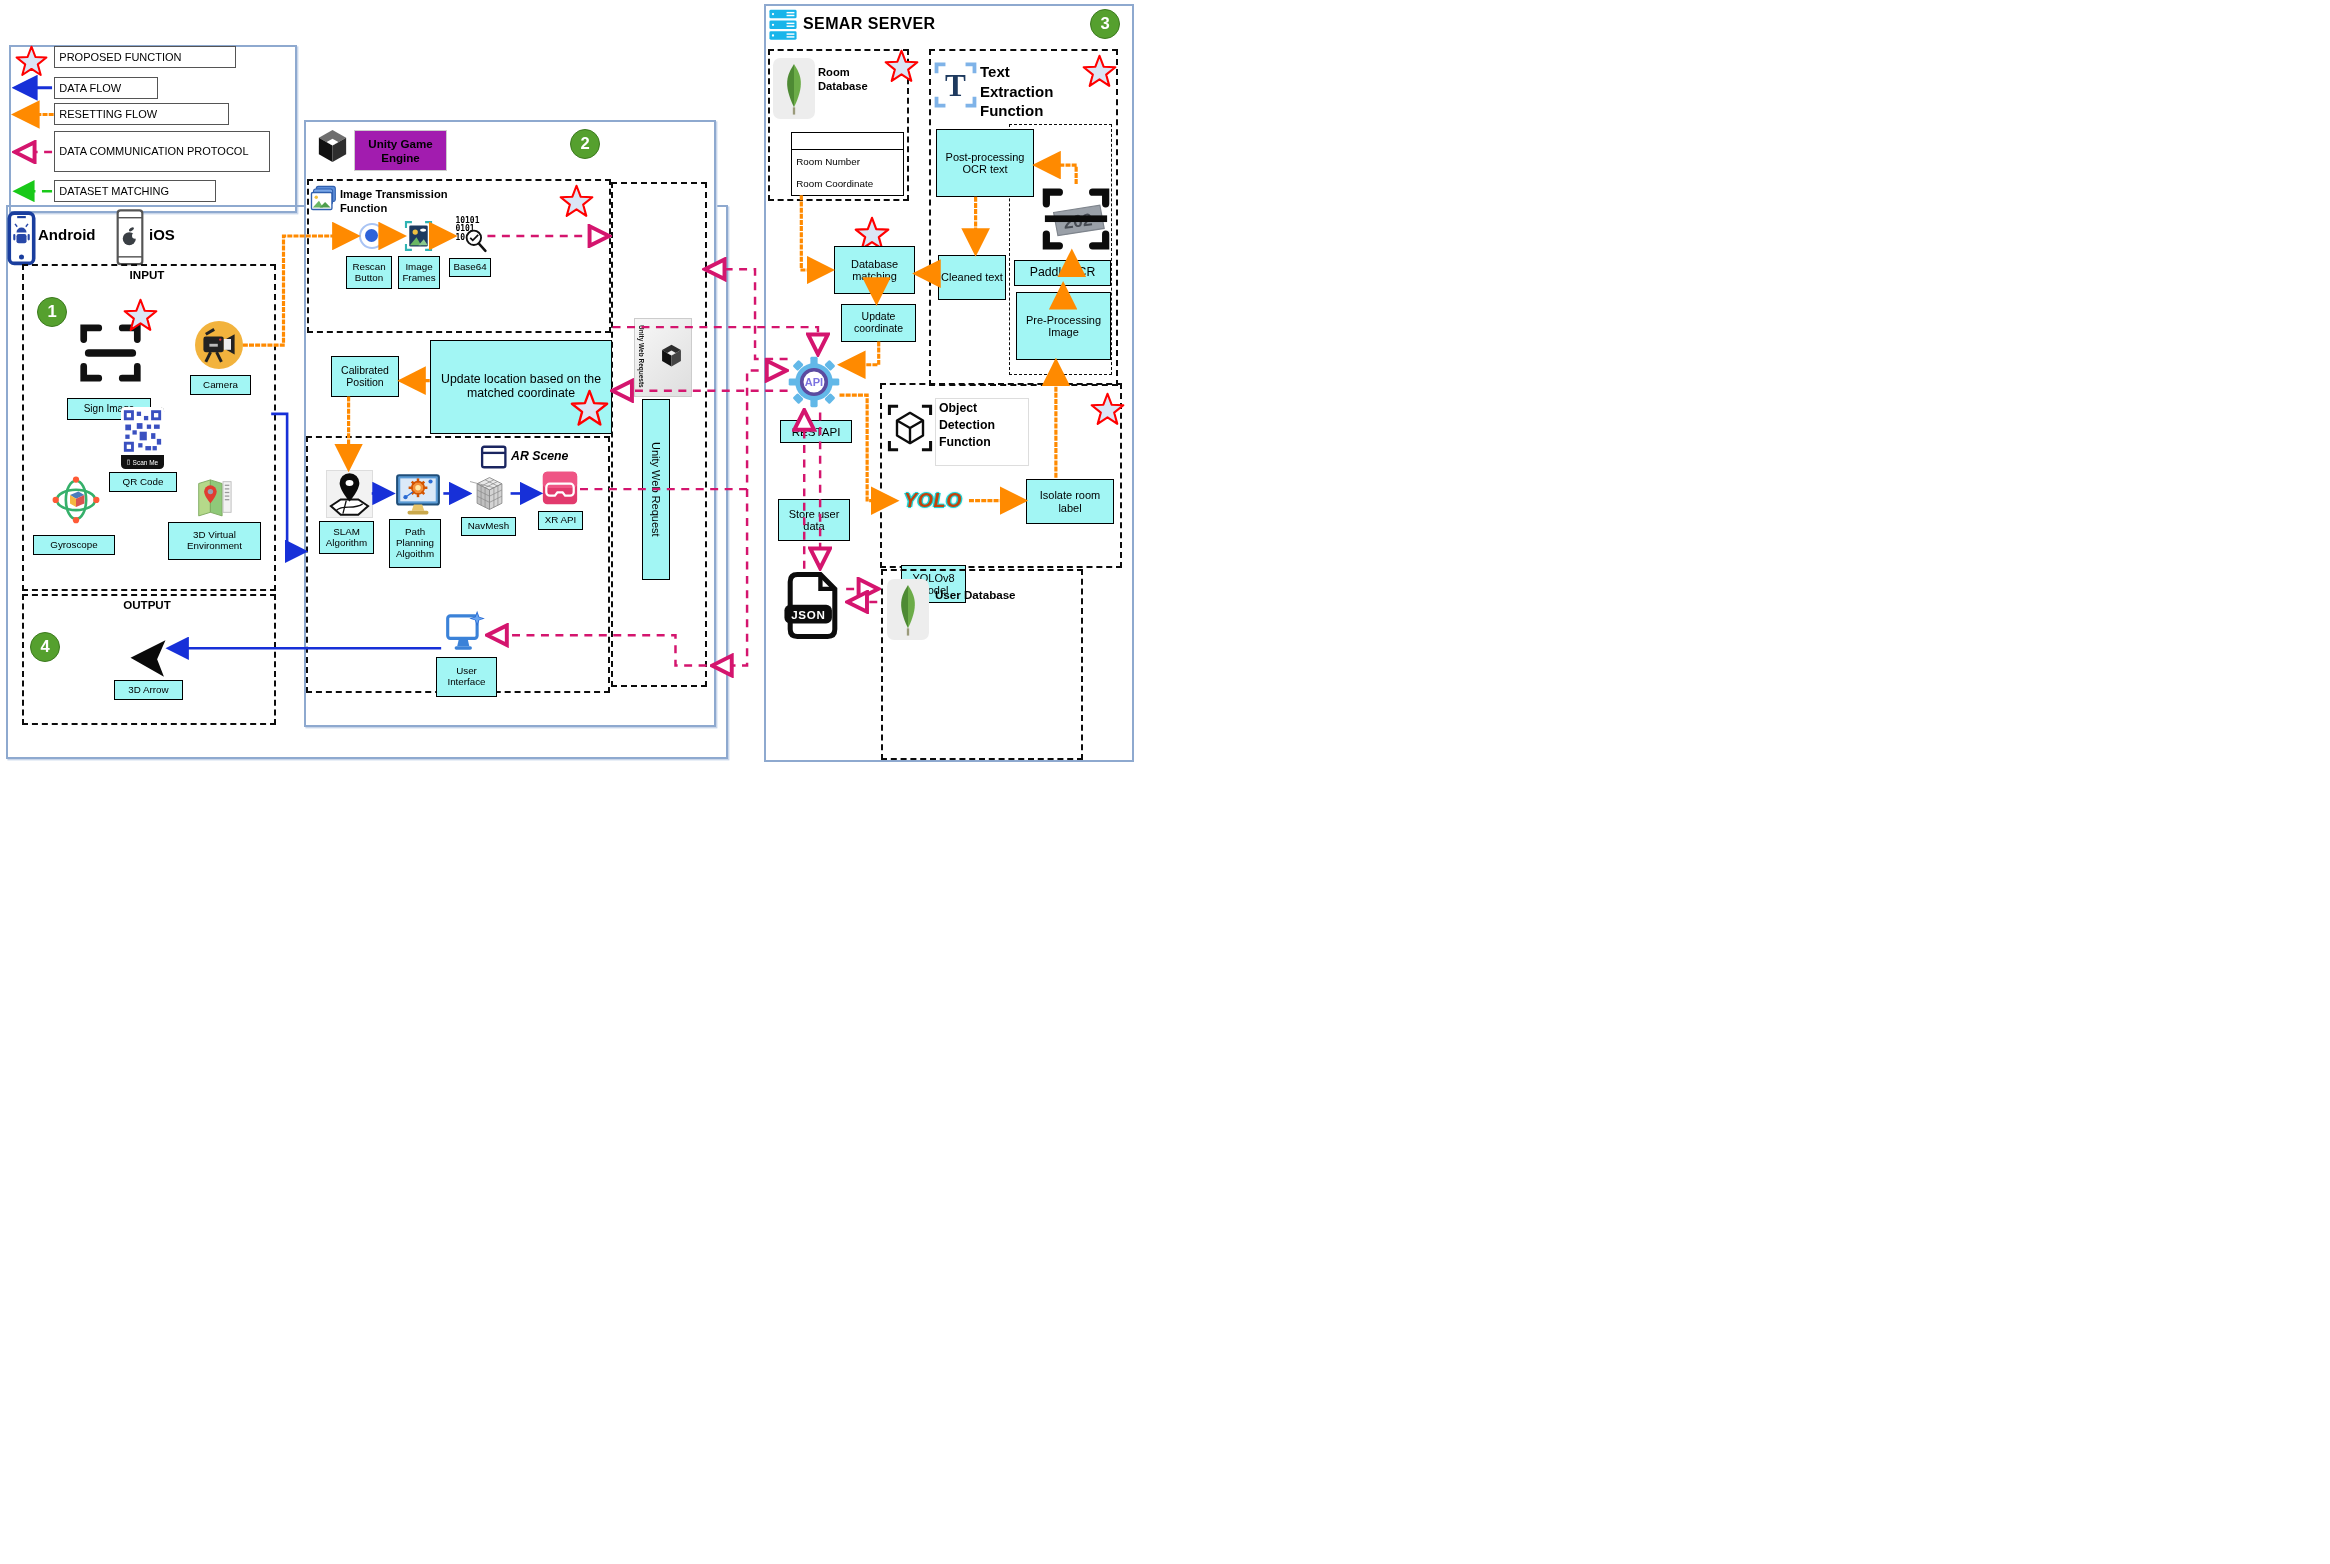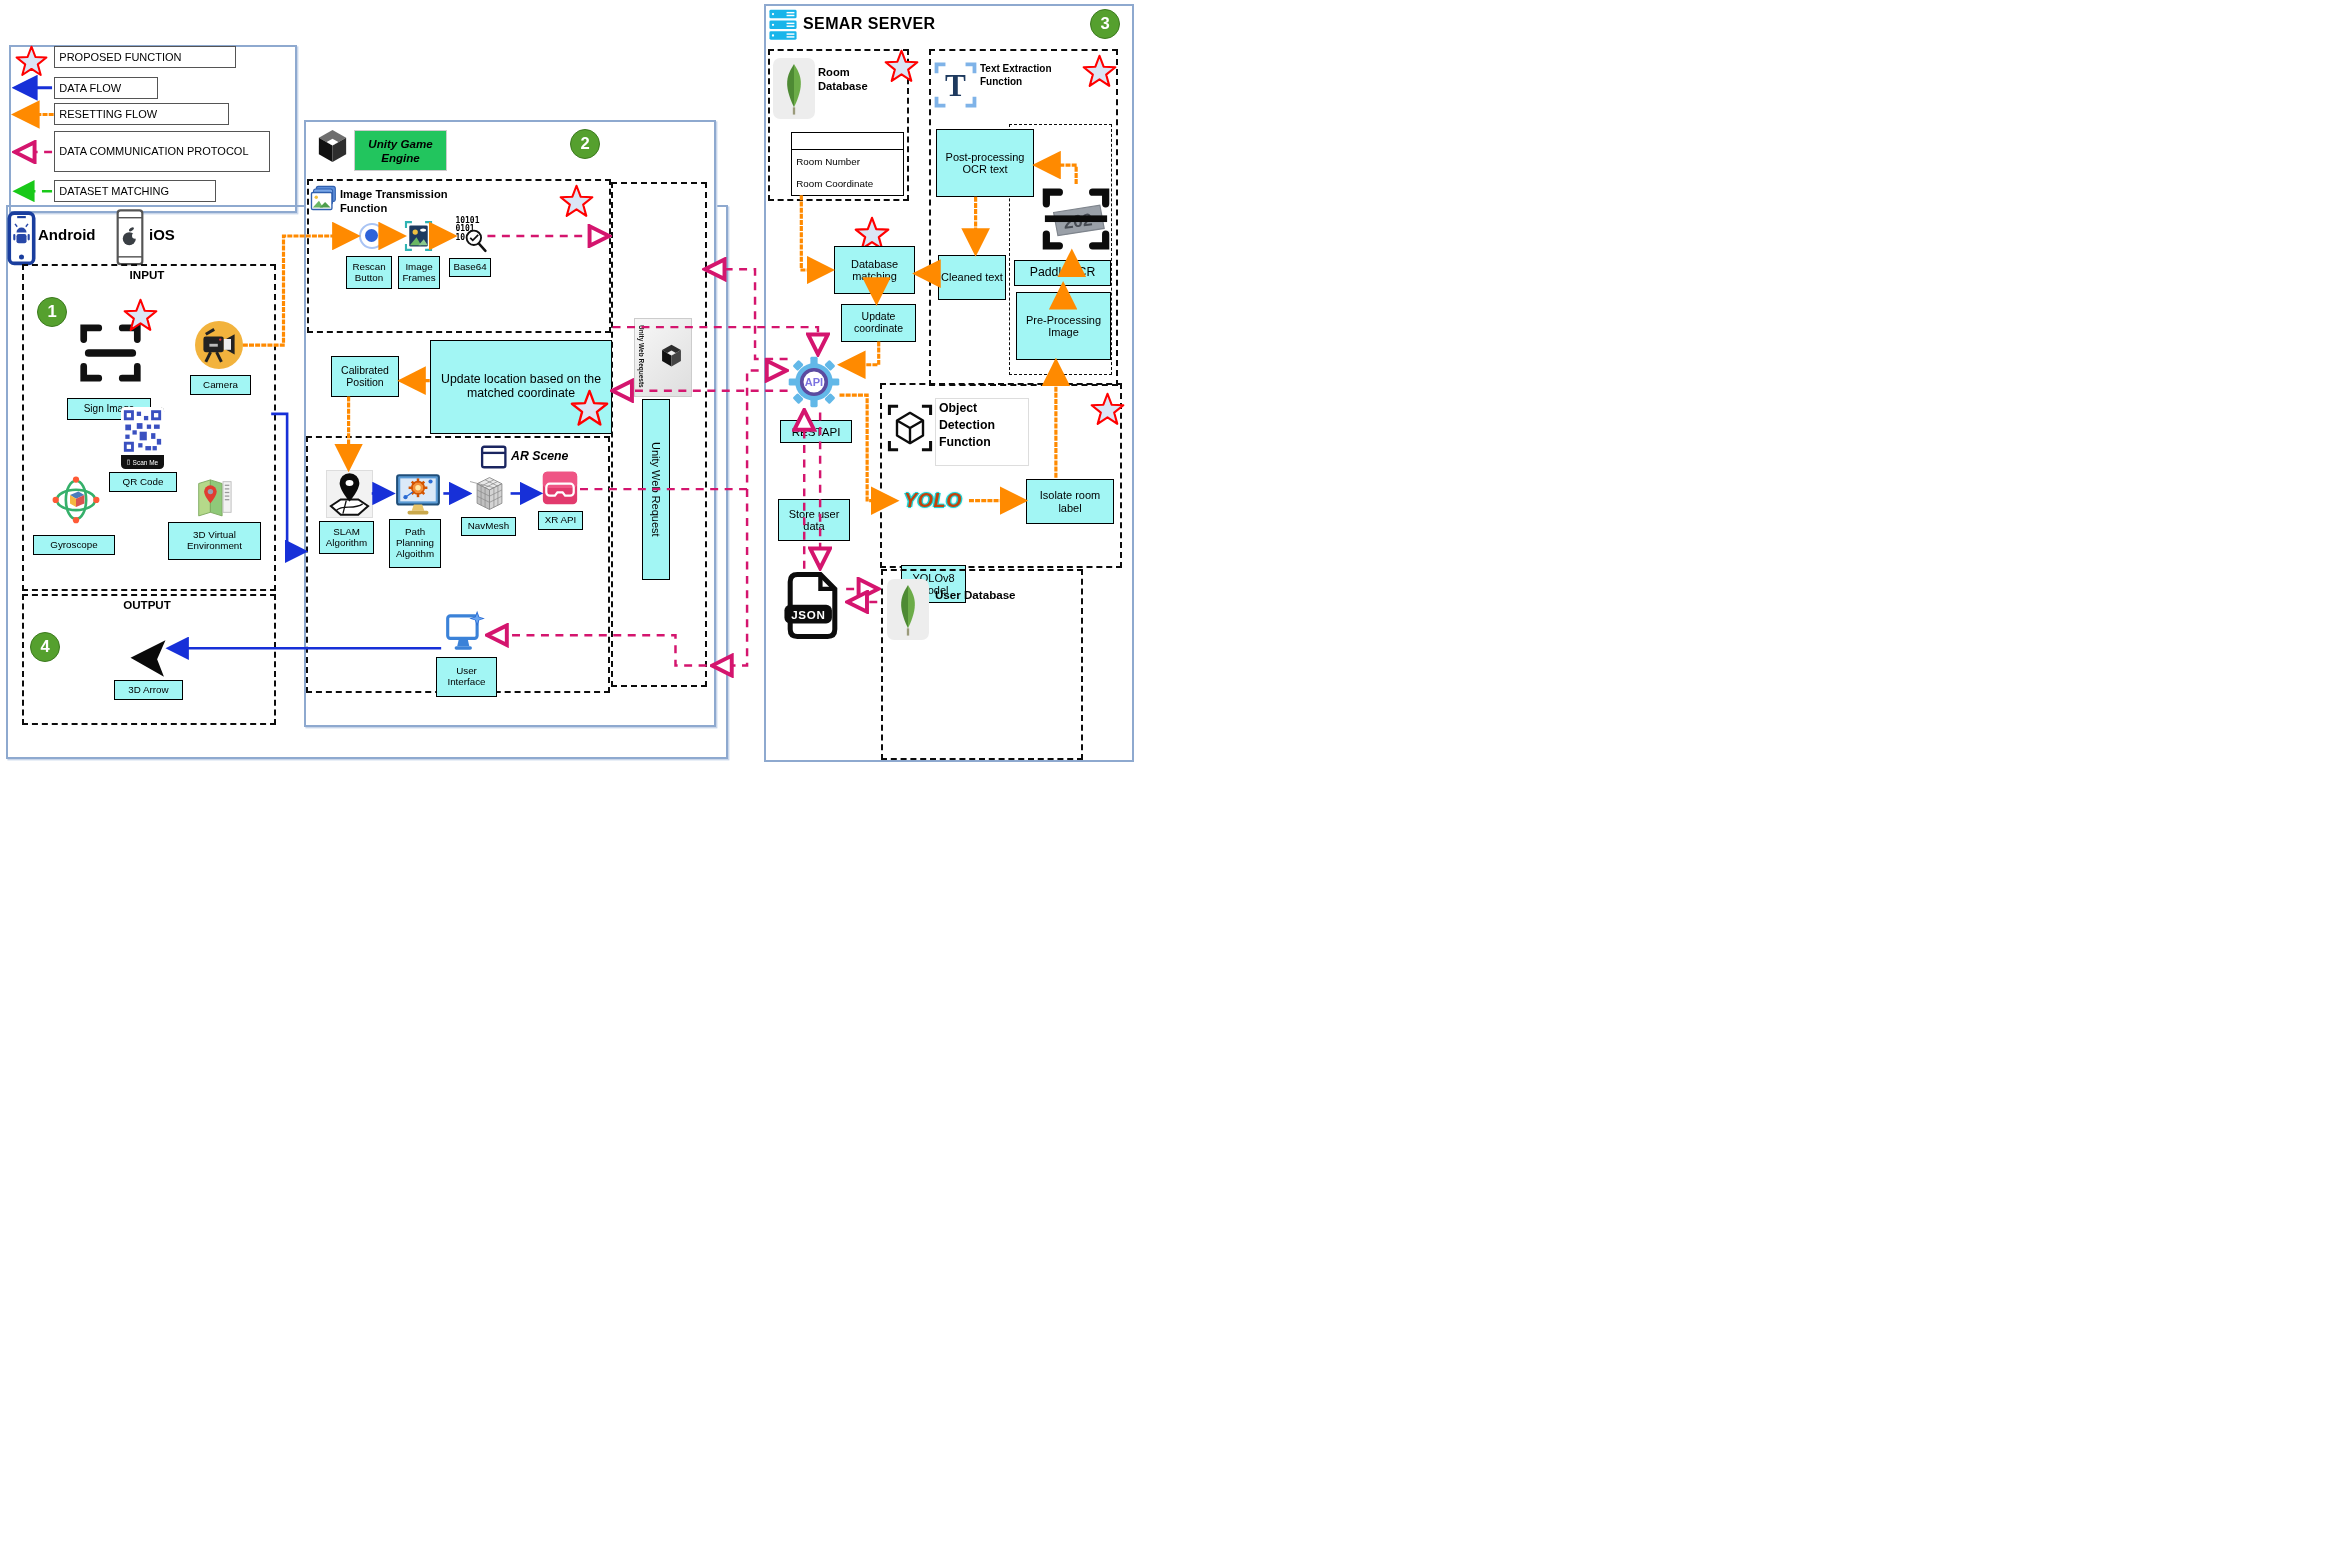--- a/index.html
+++ b/index.html
@@ -14,21 +14,21 @@
   .wlbl{position:absolute;background:#fff;border:0.9px solid #555;color:#000;
         display:flex;align-items:center;font-size:11px;padding:0.7px 4.3px;box-sizing:border-box;line-height:1.15;}
   .title{position:absolute;font-weight:bold;color:#000;}
   .badge{position:absolute;width:30px;height:30px;border-radius:50%;background:#55a02e;border:1.4px solid #3c7a1e;
          color:#fff;font-weight:bold;font-size:16.6px;display:flex;align-items:center;justify-content:center;box-sizing:border-box;}
   .star{position:absolute;}
   .center{display:flex;align-items:center;justify-content:center;text-align:center;}
   svg{display:block;}
   .overlay{position:absolute;left:0;top:0;pointer-events:none;}
   .vtext{writing-mode:vertical-rl;}
-  .whitebox{background:#22c55e;border:0.7px solid #ccc;font-style:italic;}
+  .whitebox{background:#a21caf;border:0.7px solid #ccc;}
   .tbl{position:absolute;background:#fff;border:1.1px solid #000;box-sizing:border-box;font-size:9.8px;}
   .tbl .hd{border-bottom:1.1px solid #000;box-sizing:border-box;display:flex;align-items:center;justify-content:center;}
   .tbl .rw{padding-left:4.3px;display:flex;align-items:center;box-sizing:border-box;}
   .yolo-text{font-weight:900;font-style:italic;font-size:19.5px;letter-spacing:0.7px;color:#c2410c;
      text-shadow:-1.4px 0 #19d3d3,1.4px 0 #19d3d3,0 -1.4px #19d3d3,0 1.4px #19d3d3,0 0 2.9px #19d3d3;}
   .bits{font-family:"DejaVu Sans Mono",monospace;font-weight:bold;font-size:8px;line-height:1.05;white-space:pre-line;color:#000;}
 </style>
 </head>
 <body>
 
@@ -414,21 +414,21 @@
     <svg width="45" height="48" viewBox="0 0 40 43">
       <g stroke="#7fb3e8" stroke-width="3.4" fill="none">
         <path d="M3,11 V3 H11"></path>
           <path d="M29,3 H37 V11"></path>
           <path d="M37,32 V40 H29"></path>
           <path d="M11,40 H3 V32"></path>
       </g>
       <text x="20" y="31" text-anchor="middle" font-size="28" font-weight="bold" fill="#1e3a5f" font-family="Liberation Serif,serif">T</text>
     </svg>
   </div>
-  <div class="title" style="left:980px;top:62px;width:94px;font-size:10px;line-height:1.3;"><span>Text Extraction Function</span></div>
+  <div class="title" style="left:980px;top:62px;width:94px;font-size:15px;line-height:1.3;"><span>Text Extraction Function</span></div>
   <svg class="star" style="left:1082px;top:54px;" width="35" height="35" viewBox="0 0 40 40">
       <use href="#starshape"></use>
     </svg>
   <div class="lbl" style="left:936px;top:129px;width:98px;height:68px;font-size:11px;">
       <span>Post-processing OCR text</span>
     </div>
   <svg class="abs" style="left:1039px;top:185px;" width="74" height="68" viewBox="0 0 51 47">
     <polygon points="10,19 42,14 45,30 13,35" fill="#9aa0a8" stroke="#7e848c" stroke-width="0.8"></polygon>
     <text x="27" y="29" text-anchor="middle" font-size="12" font-weight="bold" fill="#474c54" transform="rotate(-7 27 27)">202</text>
     <g stroke="#0c0c0c" stroke-width="5" fill="none" stroke-linecap="round">

